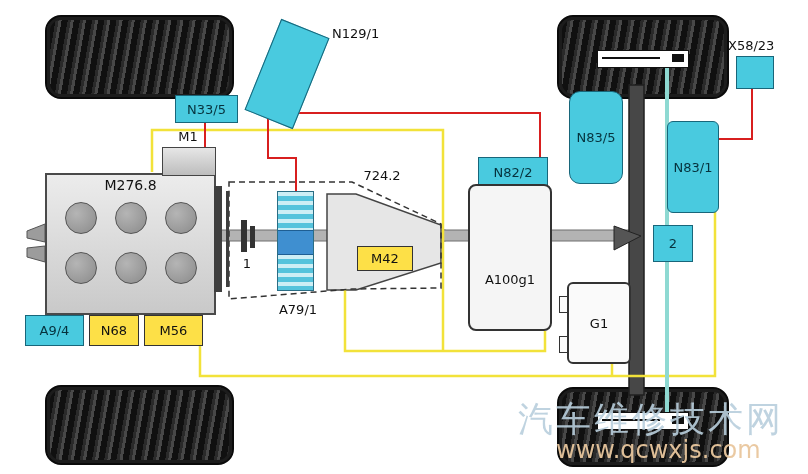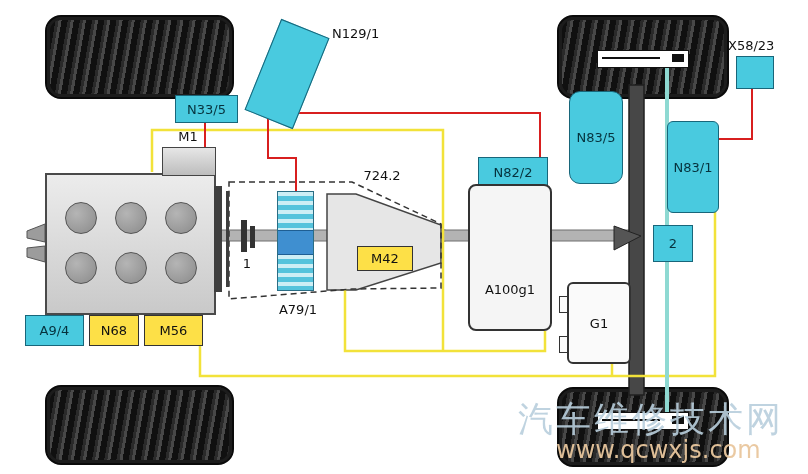--- a/index.html
+++ b/index.html
@@ -69,20 +69,21 @@
   <polyline points="268,110 268,158 296,158 296,193" fill="none" stroke="#d81f1f" stroke-width="2"></polyline>
   <polyline points="268,113 540,113 540,158" fill="none" stroke="#d81f1f" stroke-width="2"></polyline>
   <polyline points="752,87 752,139 717,139" fill="none" stroke="#d81f1f" stroke-width="2"></polyline>
 
   <polyline points="667,62 667,421" fill="none" stroke="#8ed9d2" stroke-width="4"></polyline>
 
   <polygon points="229,182 352,182 441,224 441,288 352,289 229,299" fill="none" stroke="#333" stroke-width="1.5" stroke-dasharray="6 4"></polygon>
 </svg>
 
 <div id="engine" class="z3">
+  <div class="title">M276.8</div>
   <div class="cyl" style="left:18px;top:27px"></div>
   <div class="cyl" style="left:68px;top:27px"></div>
   <div class="cyl" style="left:118px;top:27px"></div>
   <div class="cyl" style="left:18px;top:77px"></div>
   <div class="cyl" style="left:68px;top:77px"></div>
   <div class="cyl" style="left:118px;top:77px"></div>
 </div>
 
 <div class="abs z3" style="left:214px;top:186px;width:8px;height:106px;background:#3e3e3e"></div>
 <div class="abs z3" style="left:226px;top:191px;width:3px;height:96px;background:#3e3e3e"></div>
@@ -126,21 +127,21 @@
     <span>A9/4</span>
   </div>
 
 <div class="wbox z3" style="left:89px;top:315px;width:48px;height:29px">
     <span>N68</span>
   </div>
 <div class="wbox z3" style="left:144px;top:315px;width:57px;height:29px">
     <span>M56</span>
   </div>
 
-<div class="wbox z3" style="left:468px;top:184px;width:84px;height:147px;border-width:2px;border-radius:8px;background:#f5f5f5;align-items:flex-end;padding-bottom:32px;box-sizing:border-box">
+<div class="wbox z3" style="left:468px;top:184px;width:84px;height:147px;border-width:2px;border-radius:8px;background:#f5f5f5;align-items:flex-end;padding-bottom:42px;box-sizing:border-box">
   <span>A100g1</span>
 </div>
 
 <div class="tab z3" style="left:559px;top:296px"></div>
 <div class="tab z3" style="left:559px;top:336px"></div>
 <div class="wbox z3" style="left:567px;top:282px;width:60px;height:78px;border-width:2px;border-radius:6px;background:#fafafa">
   <span>G1</span>
 </div>
 
 <div class="sensor z3" style="left:597px;top:50px">

